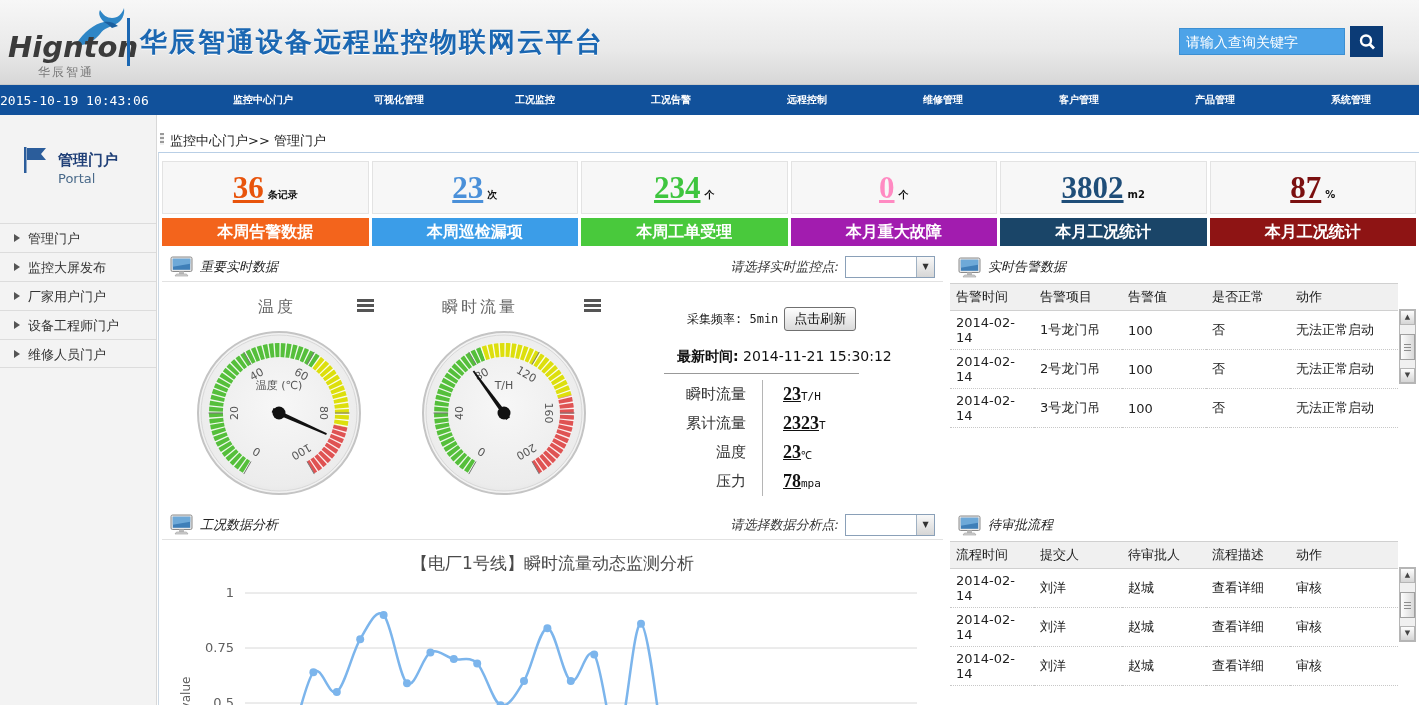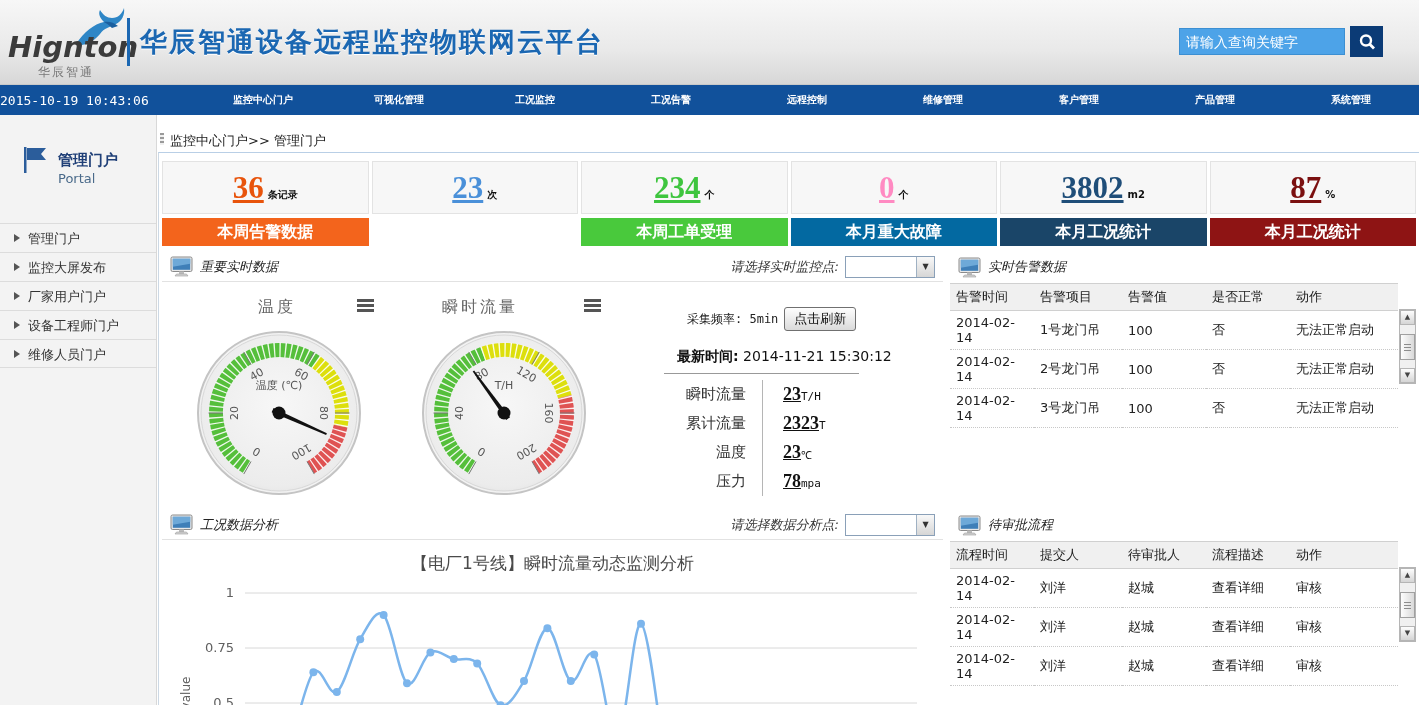--- a/index.html
+++ b/index.html
@@ -191,34 +191,35 @@
         <span class="stat-num" style="color:#e8540c">36</span>
         <span class="stat-unit">条记录</span>
       </div>
       <div class="stat-label" style="background:#f3641c">本周告警数据</div>
     </div>
     <div class="stat-card">
       <div class="stat-num-box">
         <span class="stat-num" style="color:#4a90d9">23</span>
         <span class="stat-unit">次</span>
       </div>
+      <div class="stat-label" style="background:#3b9de8">本周巡检漏项</div>
     </div>
     <div class="stat-card">
       <div class="stat-num-box">
         <span class="stat-num" style="color:#3ec53e">234</span>
         <span class="stat-unit">个</span>
       </div>
       <div class="stat-label" style="background:#49c93c">本周工单受理</div>
     </div>
     <div class="stat-card">
       <div class="stat-num-box">
         <span class="stat-num" style="color:#ff8ac2">0</span>
         <span class="stat-unit">个</span>
       </div>
-      <div class="stat-label" style="background:#0369a1">本月重大故障</div>
+      <div class="stat-label" style="background:#a21caf">本月重大故障</div>
     </div>
     <div class="stat-card">
       <div class="stat-num-box">
         <span class="stat-num" style="color:#1f4e79">3802</span>
         <span class="stat-unit">m2</span>
       </div>
       <div class="stat-label" style="background:#1a4568">本月工况统计</div>
     </div>
     <div class="stat-card">
       <div class="stat-num-box">

